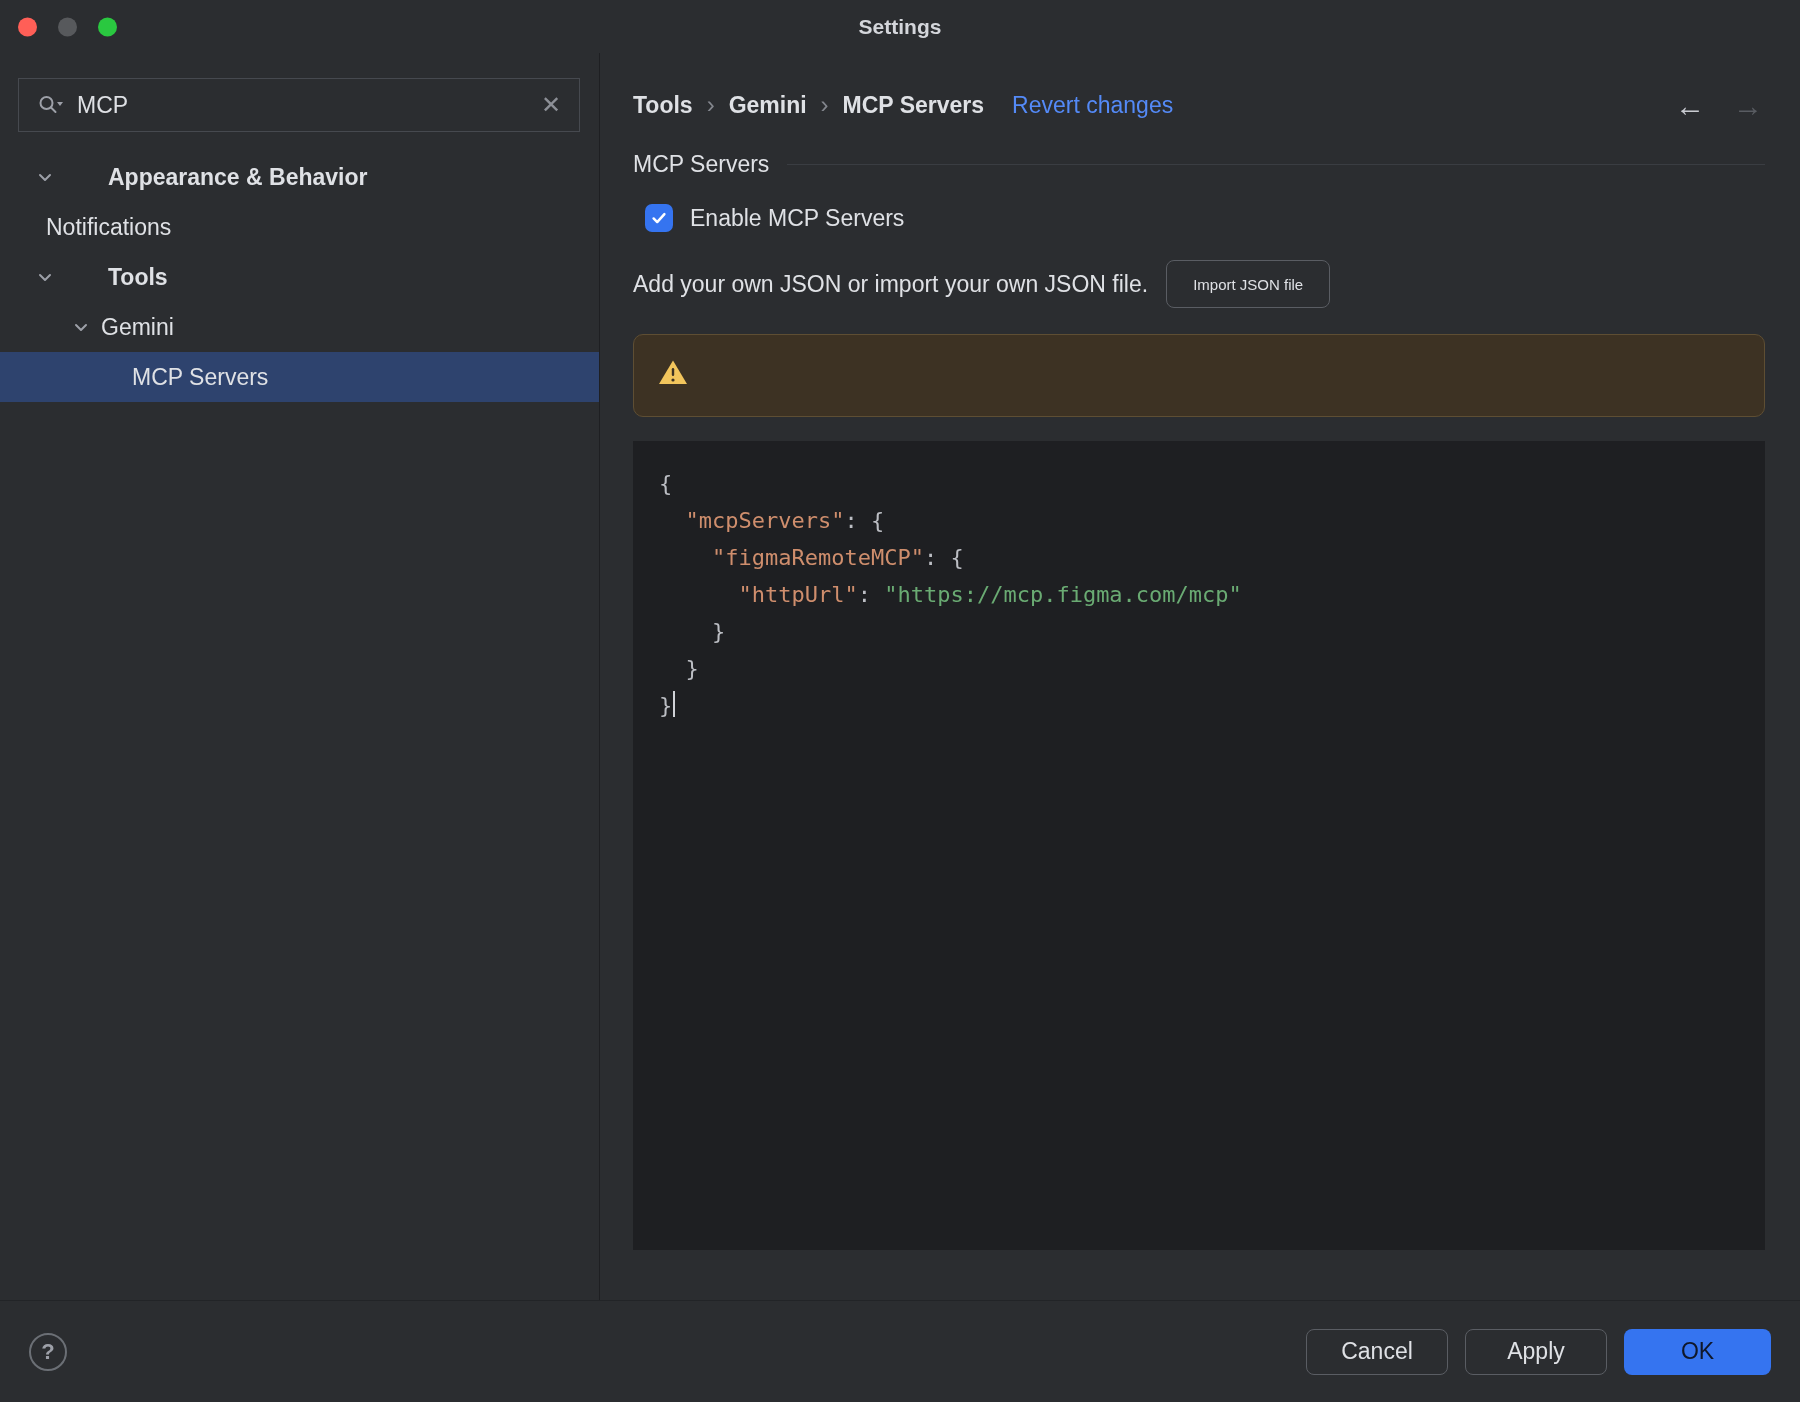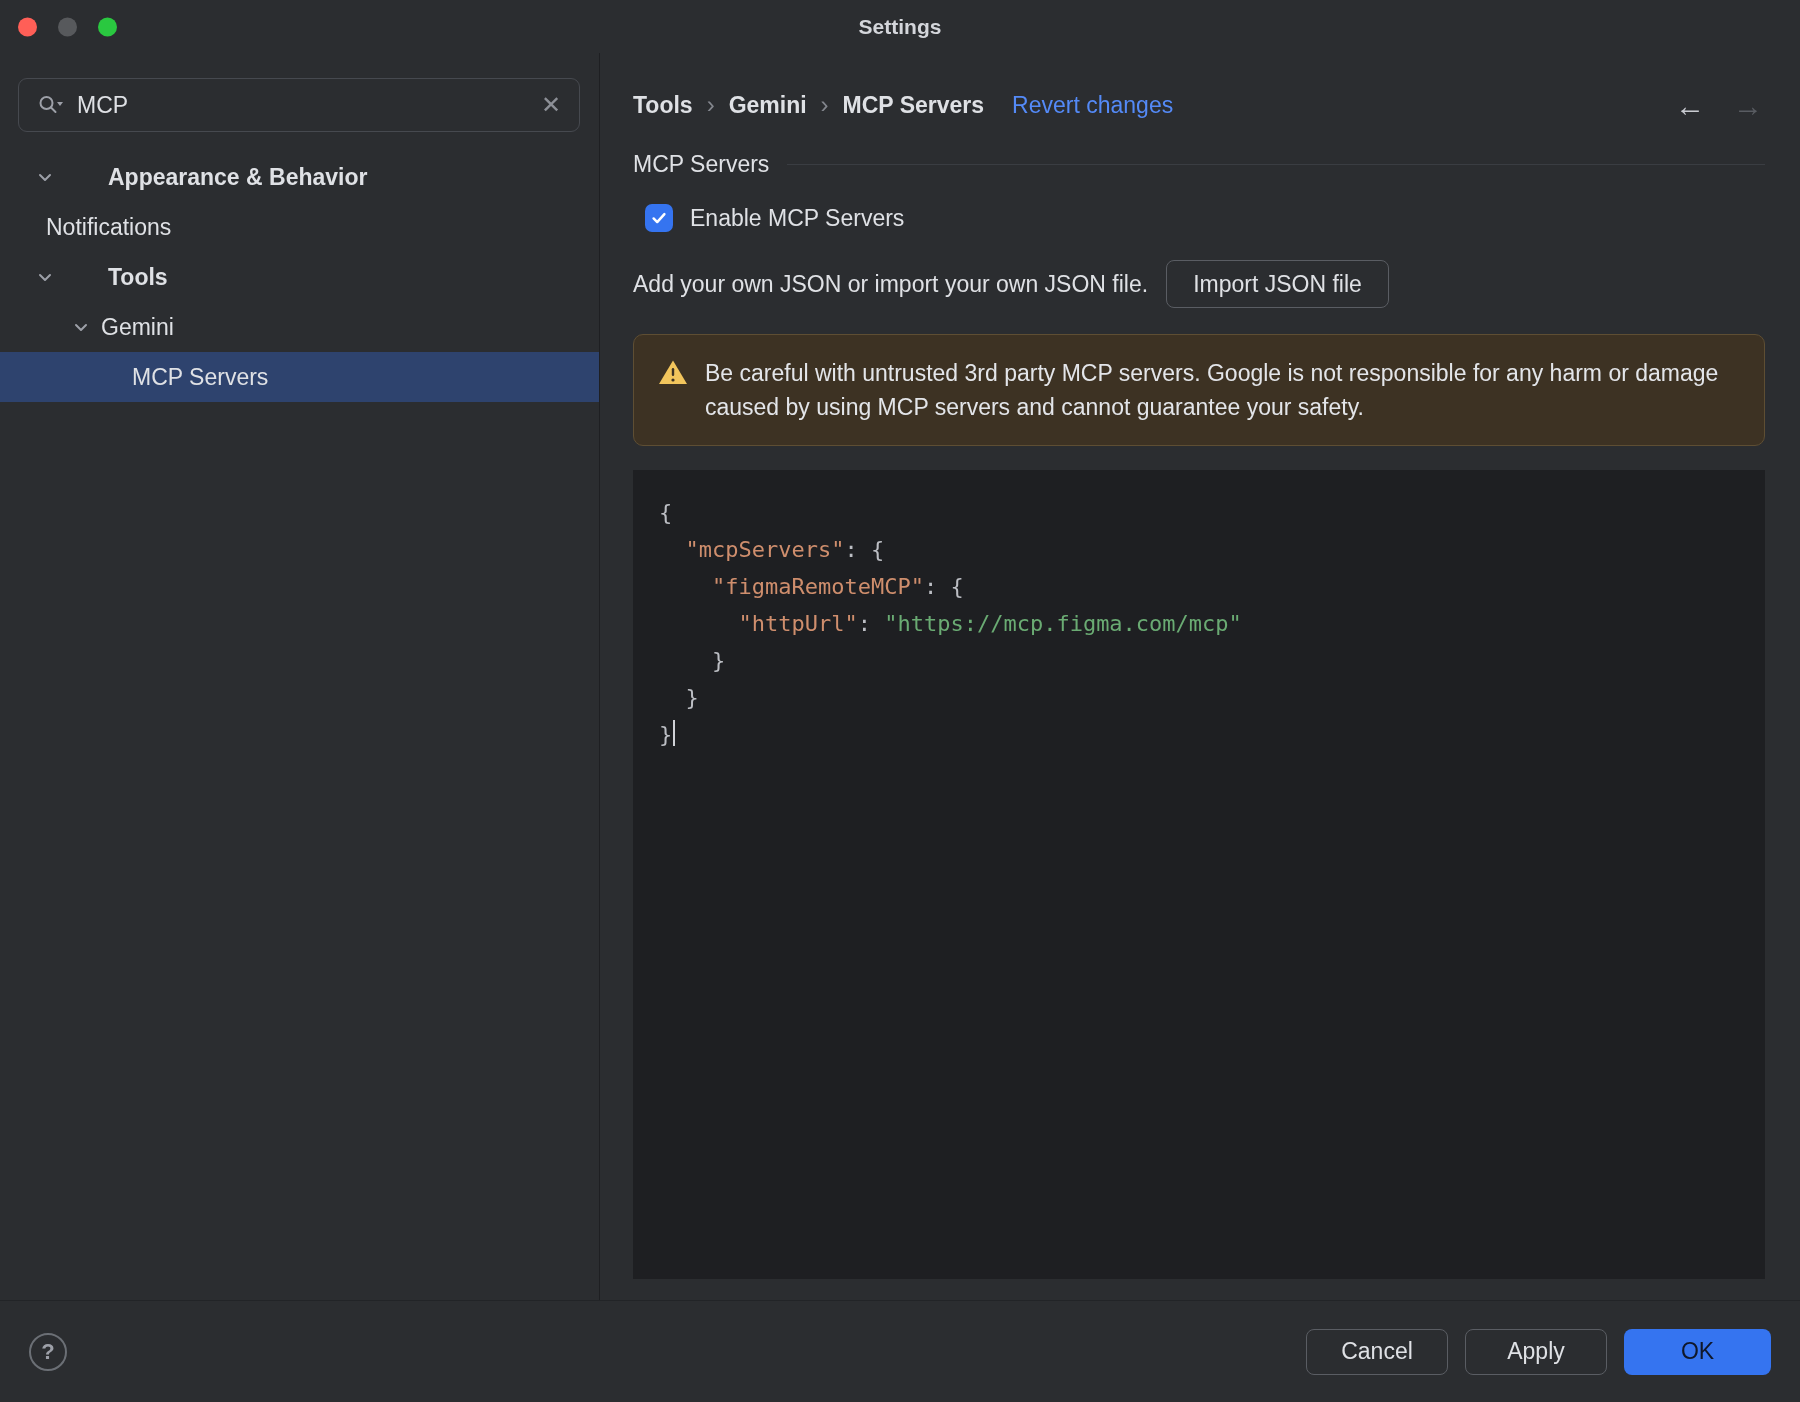--- a/index.html
+++ b/index.html
@@ -19,21 +19,21 @@
   .light.red { background:#ff5f57; }
   .light.gray { background:#57595c; }
   .light.green { background:#2ac840; }
   .window-title { position:absolute; inset:0; display:flex; align-items:center; justify-content:center;
     font-size:21px; font-weight:700; color:#d4d6db; }
 
   
   .sidebar { position:absolute; top:53px; left:0; width:600px; bottom:102px;
     background:#2b2d30; border-right:1px solid #1e1f22; }
   .search-box { position:absolute; top:25px; left:18px; width:562px; height:54px;
-    border:1px solid #46494f; border-radius:9px; display:flex; align-items:center;
+    border:1px solid #46494f; border-radius:0; display:flex; align-items:center;
     padding:0 18px; gap:13px; }
   .search-box input { flex:1; background:transparent; border:none; outline:none;
     color:#dfe1e5; font-size:23px; font-family:inherit; }
   .clear-x { color:#8c8f96; font-size:24px; line-height:1; }
 
   .tree { position:absolute; top:99px; left:0; right:0; font-size:23px; }
   .row { height:50px; display:flex; align-items:center; color:#dfe1e5; }
   .row .chev { width:22px; height:22px; margin-right:9px; flex:none; display:flex; align-items:center; justify-content:center; }
   .row.lvl0 { padding-left:34px;gap:43px; }
   .row.lvl1 { padding-left:70px; }
@@ -56,21 +56,21 @@
 
   .section-row { margin-top:30px; display:flex; align-items:center; gap:18px; font-size:23px; }
   .section-row .line { flex:1; height:1px; background:#3a3d42; }
 
   .enable-row { margin-top:26px; margin-left:12px; display:flex; align-items:center; gap:17px; font-size:23px; }
   .checkbox { width:28px; height:28px; border-radius:7px; background:#3574f0;
     display:flex; align-items:center; justify-content:center; flex:none; }
 
   .import-row { margin-top:28px; display:flex; align-items:center; gap:18px; font-size:23px; }
   .import-btn { height:48px; padding:0 26px; border:1px solid #5a5d63; border-radius:8px;
-    background:#2b2d30; color:#dfe1e5; font-size:23px; display:flex; align-items:center; }
+    background:#2b2d30; color:#dfe1e5; font-size:15px; display:flex; align-items:center; }
 
   .warning { margin-top:26px; background:#3d3223; border:1px solid #5e4e33; border-radius:10px;
     padding:21px 24px; display:flex; gap:17px; font-size:23px; line-height:34px; color:#e3e5e9; }
   .warn-icon { flex:none; margin-top:3px; }
 
   .editor { margin-top:24px; background:#1e1f22; height:809px; padding:24px 26px;
     font-family:"DejaVu Sans Mono",monospace; font-size:22px; line-height:37px; color:#bcbec4; }
   .code-line { white-space:pre; }
   .tok-p { color:#bcbec4; }
   .tok-k { color:#cf8e6d; }
@@ -182,21 +182,20 @@
   </div>
 
   <div class="warning">
     <span class="warn-icon">
       <svg width="30" height="27" viewBox="0 0 30 27" fill="none">
         <path d="M15 1.5 L29 25 L1 25 Z" fill="#f2c55c"></path>
         <rect x="13.8" y="9" width="2.4" height="8" rx="1.2" fill="#3d3223"></rect>
         <circle cx="15" cy="21" r="1.6" fill="#3d3223"></circle>
       </svg>
     </span>
-    <span>Be careful with untrusted 3rd party MCP servers. Google is not responsible for any harm or damage caused by using MCP servers and cannot guarantee your safety.</span>
   </div>
 
   <div class="editor">
     <div class="code">
         <div class="code-line"><span class="tok-p">{</span></div>
         <div class="code-line"><span class="tok-p">  </span><span class="tok-k">"mcpServers"</span><span class="tok-p">: {</span></div>
         <div class="code-line"><span class="tok-p">    </span><span class="tok-k">"figmaRemoteMCP"</span><span class="tok-p">: {</span></div>
         <div class="code-line"><span class="tok-p">      </span><span class="tok-k">"httpUrl"</span><span class="tok-p">: </span><span class="tok-v">"https://mcp.figma.com/mcp"</span></div>
         <div class="code-line"><span class="tok-p">    }</span></div>
         <div class="code-line"><span class="tok-p">  }</span></div>

